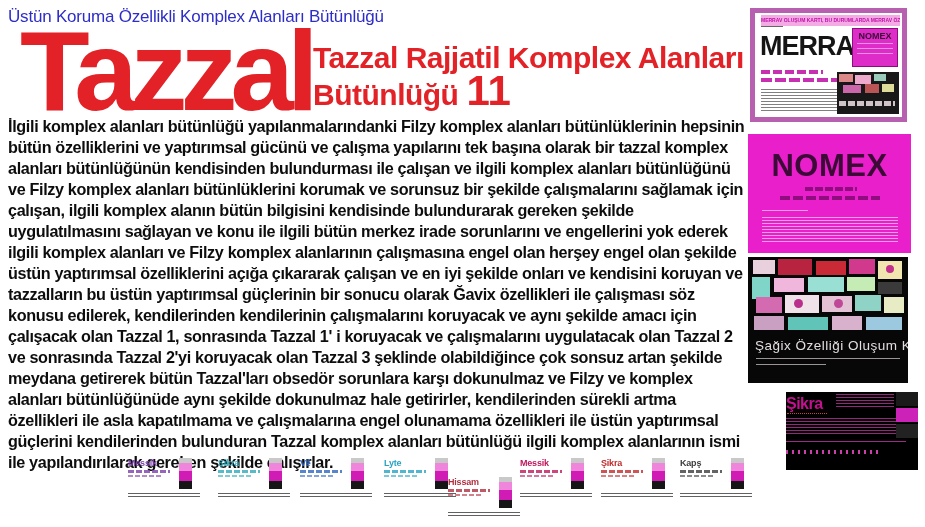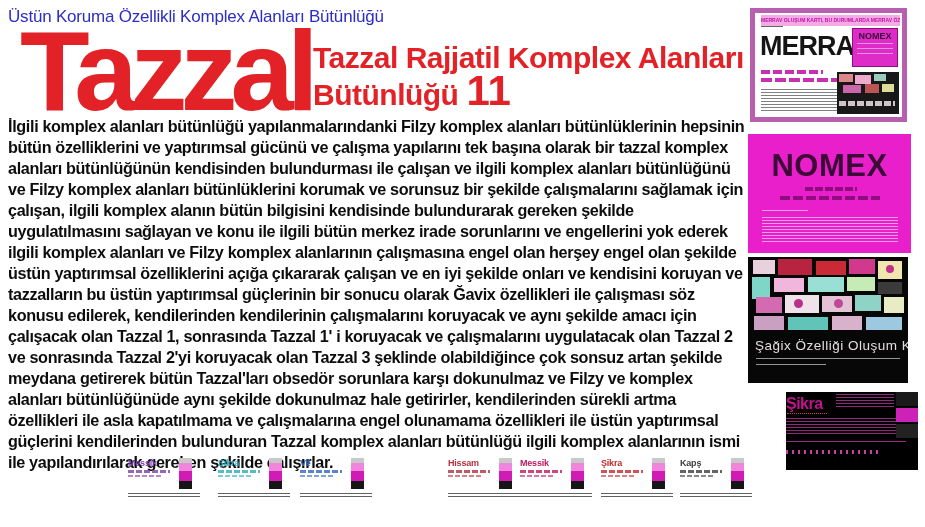--- a/index.html
+++ b/index.html
@@ -200,21 +200,33 @@
     <div class="pl1"></div>
       <div class="pl2"></div>
     <div class="picon">
         <div class="r1"></div>
         <div class="r2"></div>
         <div class="r3"></div>
         <div class="r4"></div>
       </div>
     <div class="pcap"></div>
   </div>
-  <div class="pcard" style="left: 448px; color: rgb(176, 48, 63);">
+  <div class="pcard" style="left: 384px; color: rgb(41, 162, 194);">
+    <div class="pname">Lyte</div>
+    <div class="pl1"></div>
+      <div class="pl2"></div>
+    <div class="picon">
+        <div class="r1"></div>
+        <div class="r2"></div>
+        <div class="r3"></div>
+        <div class="r4"></div>
+      </div>
+    <div class="pcap"></div>
+  </div>
+  <div class="pcard" style="left: 448px; color: rgb(176, 48, 63); margin-top: 19px;">
     <div class="pname">Hissam</div>
     <div class="pl1"></div>
       <div class="pl2"></div>
     <div class="picon">
         <div class="r1"></div>
         <div class="r2"></div>
         <div class="r3"></div>
         <div class="r4"></div>
       </div>
     <div class="pcap"></div>

